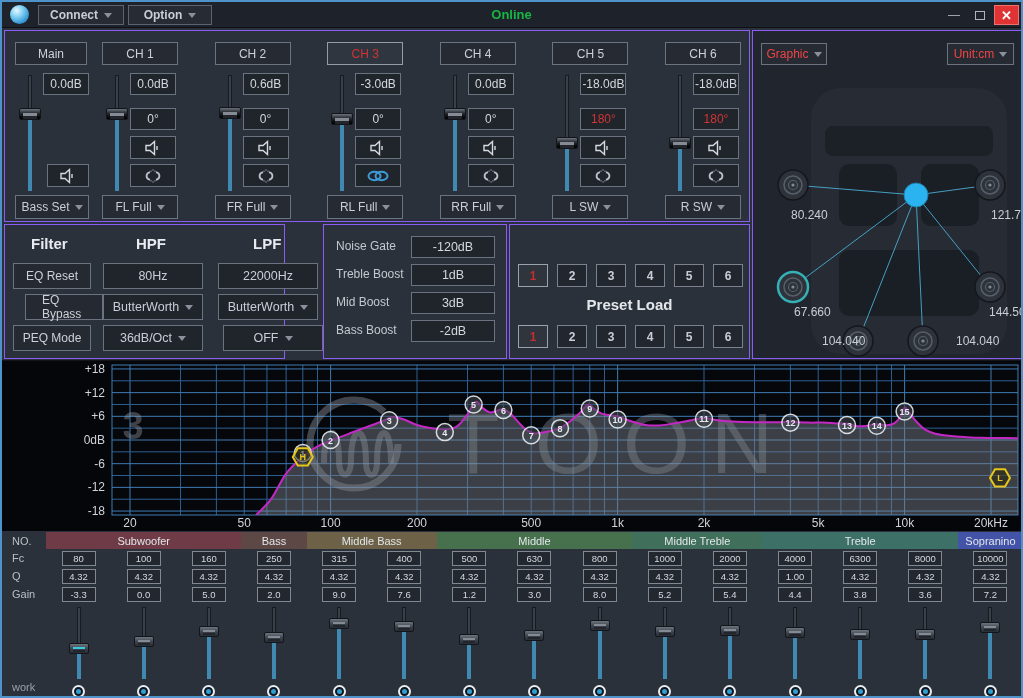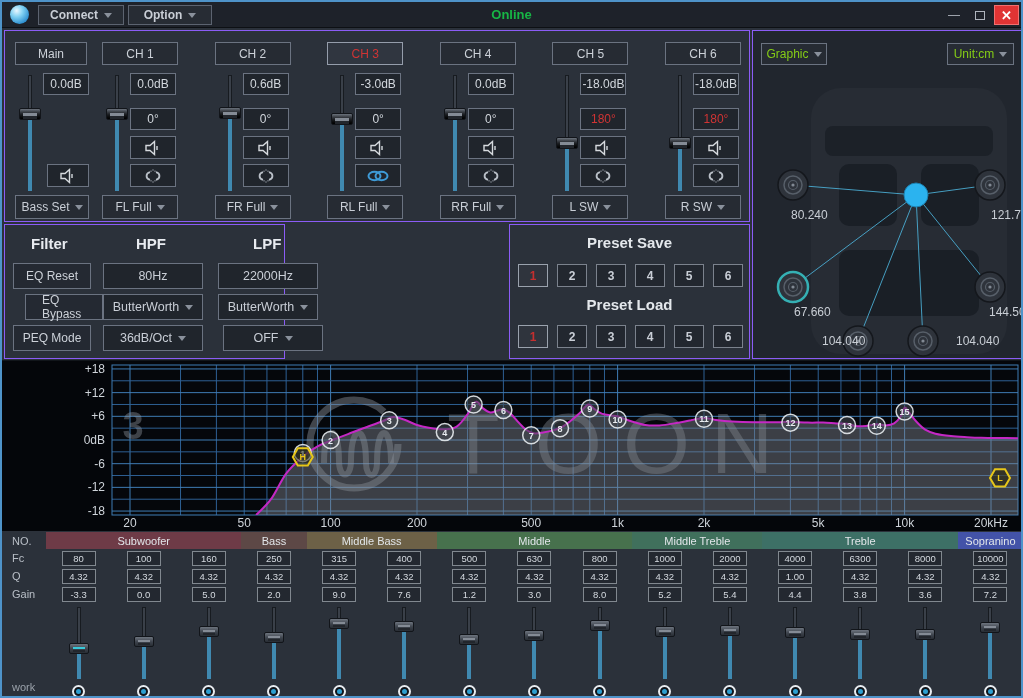--- a/index.html
+++ b/index.html
@@ -43,21 +43,21 @@
     color:#c9ced6; font-size:12px; display:flex; align-items:center; justify-content:center; gap:5px; }
   .ch-drop .arr { width:0;height:0;border-left:4px solid transparent;border-right:4px solid transparent;border-top:5px solid #8a919c; }
   .vslider { position:absolute; top:40px; width:26px; height:124px; }
   .vslider .track { position:absolute; left:11px; top:4px; width:4px; bottom:4px; background:#3a4049; border:1px solid #171b20; }
   .vslider .fill { position:absolute; left:11px; width:4px; background:#4089b0; }
   .vslider .handle { position:absolute; left:2px; width:22px; height:12px; border:1px solid #12151a; border-radius:2px;
     background:linear-gradient(#71788302,#000) , linear-gradient(#6d747e, #3d434c 55%, #282d34); }
   .vslider .handle .ridge { position:absolute; left:3px; right:3px; top:4px; height:3px; background:#848b95; box-shadow:0 3px 0 #22262c; }
 
   
-  .rp-btn { position:absolute; top:12px; height:22px; background:#262b33; border:1px solid #6b7381; color:#84cc16;
+  .rp-btn { position:absolute; top:12px; height:22px; background:#262b33; border:1px solid #6b7381; color:#ef4444;
     font-size:12px; display:flex; align-items:center; justify-content:center; gap:5px; }
   .rp-btn .arr { width:0;height:0;border-left:4px solid transparent;border-right:4px solid transparent;border-top:5px solid #8a919c; }
 
   
   .f-head { position:absolute; top:10px; color:#e8ebf0; font-size:15px; font-weight:bold; }
   .f-btn { position:absolute; width:78px; height:26px; background:#242932; border:1px solid #6b7381; color:#ccd1d8;
     font-size:12px; display:flex; align-items:center; justify-content:center; }
   .f-box { position:absolute; width:100px; height:26px; background:#20252c; border:1px solid #6b7381; color:#c9ced6;
     font-size:12.5px; display:flex; align-items:center; justify-content:center; gap:6px; }
   .f-box .arr { width:0;height:0;border-left:4px solid transparent;border-right:4px solid transparent;border-top:5px solid #8a919c; }
@@ -433,23 +433,40 @@
     <div class="f-box" style="left:213px;top:69px;">
         <span>ButterWorth</span>
         <span class="arr"></span>
       </div>
     <div class="f-box" style="left:218px;top:100px;">
         <span>OFF</span>
         <span class="arr"></span>
       </div>
   </div>
 
+  <div class="panel" id="tone-panel">
+      <div class="tone-row" style="top: 11px;">
+        <span class="lbl">Noise Gate</span>
+        <div class="val">-120dB</div>
+      </div>
+      <div class="tone-row" style="top: 39px;">
+        <span class="lbl">Treble Boost</span>
+        <div class="val">1dB</div>
+      </div>
+      <div class="tone-row" style="top: 67px;">
+        <span class="lbl">Mid Boost</span>
+        <div class="val">3dB</div>
+      </div>
+      <div class="tone-row" style="top: 95px;">
+        <span class="lbl">Bass Boost</span>
+        <div class="val">-2dB</div>
+      </div>
+    </div>
 
   <div class="panel" id="preset-panel">
-    <div class="p-title" style="top:9px;">Preset Save</div>
     <div class="p-row" style="top:39px;" id="preset-save-row">
         <div class="p-btn sel">1</div>
         <div class="p-btn">2</div>
         <div class="p-btn">3</div>
         <div class="p-btn">4</div>
         <div class="p-btn">5</div>
         <div class="p-btn">6</div>
       </div>
     <div class="p-title" style="top:71px;">Preset Load</div>
     <div class="p-row" style="top:100px;" id="preset-load-row">

